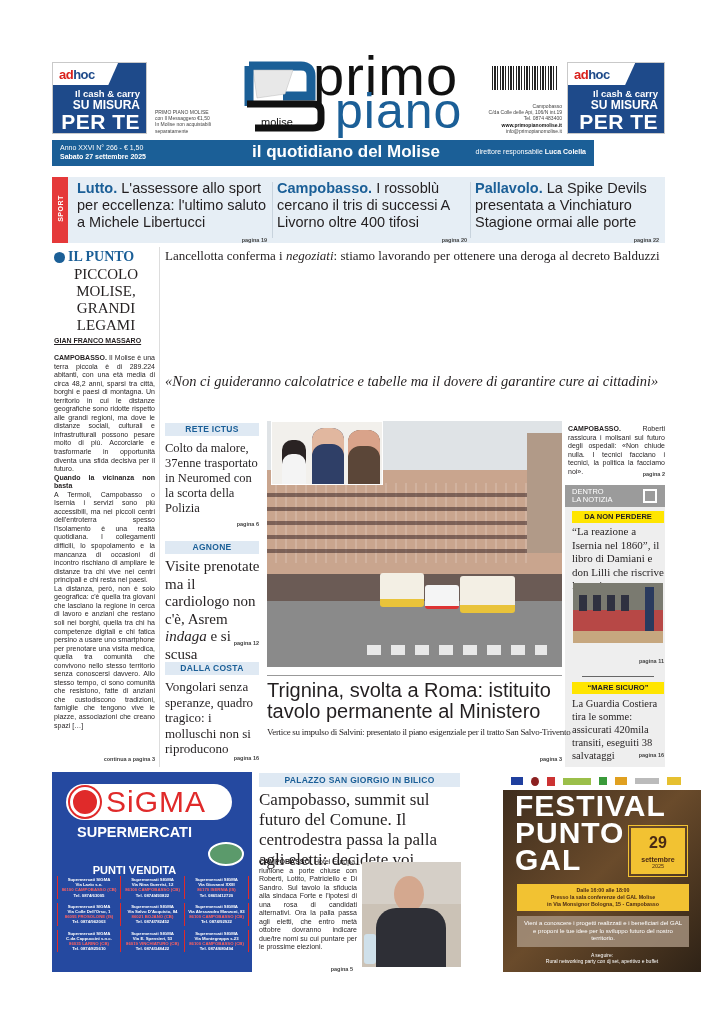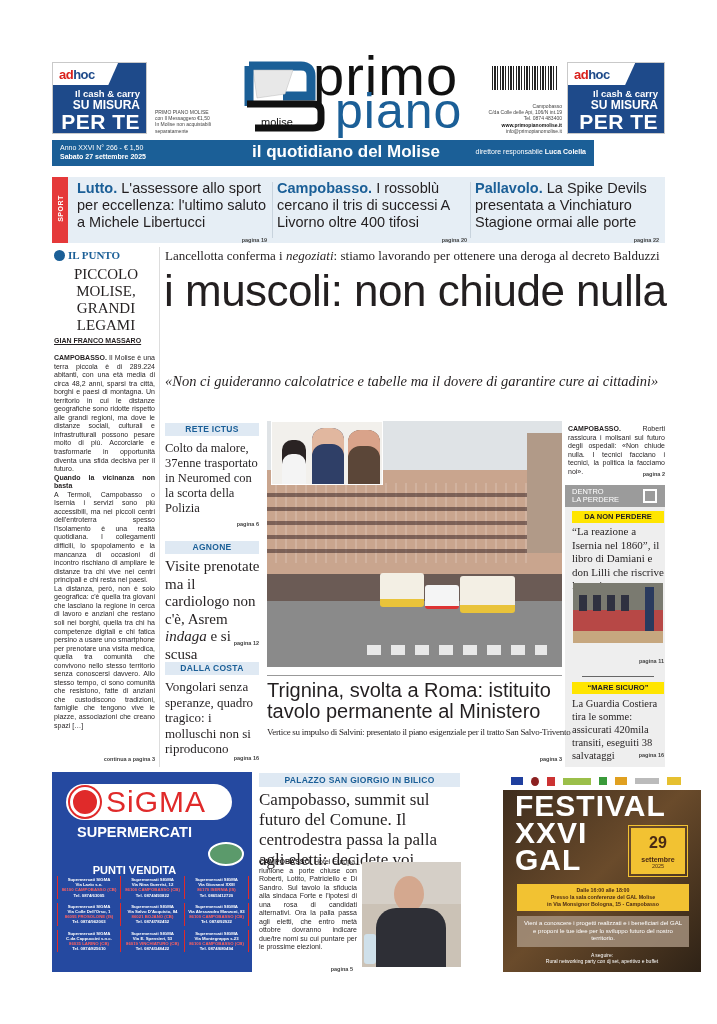--- a/index.html
+++ b/index.html
@@ -100,38 +100,37 @@
   <div class="pg">pagina 20</div>
 </div>
 <div class="sep-v" style="left:470px;top:182px;height:56px;"></div>
 <div class="sport-item" style="left:475px;width:190px;">
   <b>Pallavolo.</b> <span>La Spike Devils presentata a Vinchiaturo Stagione ormai alle porte</span>
   <div class="pg">pagina 22</div>
 </div>
 
 <div class="abs" style="left:54px;top:249px;display:flex;align-items:center;gap:3px;">
   <span style="display:inline-block;width:11px;height:11px;border-radius:50%;background:#1b5f97;"></span>
-  <span class="serif" style="color:#1b5f97;font-weight:bold;font-size:11px;">IL PUNTO</span>
+  <span class="serif" style="color:#1b5f97;font-weight:bold;font-size:14px;">IL PUNTO</span>
 </div>
 <div class="abs serif" style="left:58px;top:266px;width:96px;text-align:center;font-size:15px;line-height:17px;color:#231f20;">PICCOLO MOLISE, GRANDI LEGAMI</div>
 <div class="abs" style="left:54px;top:337px;font-size:7px;font-weight:bold;text-decoration:underline;color:#231f20;">GIAN FRANCO MASSARO</div>
 <div class="abs body-txt" style="left:54px;top:354px;width:101px;">
   <b>CAMPOBASSO.</b> <span>Il Molise è una terra piccola è di 289.224 abitanti, con una età media di circa 48,2 anni, sparsi tra città, borghi e paesi di montagna. Un territorio in cui le distanze geografiche sono ridotte rispetto alle grandi regioni, ma dove le distanze sociali, culturali e infrastrutturali possono pesare molto di più. Accorciarle e trasformarle in opportunità diventa una sfida decisiva per il futuro.</span><br>
   <b>Quando la vicinanza non basta</b><br>
   <span>A Termoli, Campobasso o Isernia i servizi sono più accessibili, ma nei piccoli centri dell'entroterra spesso l'isolamento è una realtà quotidiana. I collegamenti difficili, lo spopolamento e la mancanza di occasioni di incontro rischiano di ampliare le distanze tra chi vive nei centri principali e chi resta nei paesi.</span><br>
   <span>La distanza, però, non è solo geografica: c'è quella tra giovani che lasciano la regione in cerca di lavoro e anziani che restano soli nei borghi, quella tra chi ha competenze digitali e chi fatica persino a usare uno smartphone per prenotare una visita medica, quella tra comunità che convivono nello stesso territorio senza conoscersi davvero. Allo stesso tempo, ci sono comunità che resistono, fatte di anziani che custodiscono tradizioni, famiglie che tengono vive le piazze, associazioni che creano spazi […]</span>
 </div>
 <div class="abs pg" style="left:54px;top:756px;width:101px;">continua a pagina 3</div>
 <div class="sep-v" style="left:159px;top:247px;height:520px;background:#ddd;"></div>
 
 <div class="abs serif" style="left:165px;top:248px;font-size:13px;color:#231f20;white-space:nowrap;">
   <span>Lancellotta conferma i </span><i>negoziati</i><span>: stiamo lavorando per ottenere una deroga al decreto Balduzzi</span>
 </div>
 <div class="abs" style="left:164px;top:268px;width:505px;font-size:44px;line-height:46px;color:#231f20;letter-spacing:-0.5px;">
-  <div>i muscoli: non chiude nulla</div>
 </div>
 <div class="abs serif" style="left:165px;top:373px;width:505px;font-size:14.5px;line-height:17px;font-style:italic;color:#231f20;">
   <div>«Non ci guideranno calcolatrice e tabelle ma il dovere di garantire cure ai cittadini»</div>
 </div>
 
 <div class="label-bar" style="left:165px;top:423px;width:94px;height:13px;line-height:13px;">RETE ICTUS</div>
 <div class="abs serif" style="left:165px;top:441px;width:96px;font-size:12.5px;line-height:15px;">Colto da malore, 37enne trasportato in Neuromed con la scorta della Polizia</div>
 <div class="abs pg" style="left:165px;top:521px;width:94px;">pagina 6</div>
 
 <div class="label-bar" style="left:165px;top:541px;width:94px;height:13px;line-height:13px;">AGNONE</div>
@@ -159,21 +158,21 @@
 </div>
 
 <div class="abs body-txt" style="left:568px;top:425px;width:97px;">
   <b>CAMPOBASSO.</b> <span>Roberti rassicura i molisani sul futuro degli ospedali: «Non chiude nulla. I tecnici facciano i tecnici, la politica la facciamo noi».</span>
 </div>
 <div class="abs pg" style="left:568px;top:471px;width:97px;">pagina 2</div>
 
 <div class="grey-box"></div>
 <div class="abs" style="left:565px;top:485px;width:100px;height:22px;background:#9b9b9b;color:#fff;font-size:7.5px;line-height:8px;padding:3px 0 0 7px;">
   <div>DENTRO</div>
-  <div>LA PERDERE</div>
+  <div>LA NOTIZIA</div>
   <span class="abs" style="right:8px;top:4px;width:14px;height:14px;border:2px solid #fff;"></span>
 </div>
 <div class="abs" style="left:572px;top:511px;width:92px;height:12px;background:#ffe500;color:#231f20;font-size:7.5px;font-weight:bold;text-align:center;line-height:12px;">DA NON PERDERE</div>
 <div class="abs serif" style="left:572px;top:525px;width:93px;font-size:11px;line-height:13.5px;">“La reazione a Isernia nel 1860”, il libro di Damiani e don Lilli che riscrive la storia</div>
 <div class="photo" style="left:573px;top:583px;width:90px;height:60px;background:linear-gradient(#7a7a70 0 45%, #b74846 45% 80%, #c6a77f 80%);">
   <div class="abs" style="left:6px;top:12px;width:55px;height:16px;background:repeating-linear-gradient(90deg,#2f3140 0 8px,transparent 8px 14px);"></div>
   <div class="abs" style="left:72px;top:4px;width:9px;height:44px;background:#2a3a5e;"></div>
 </div>
 <div class="abs pg" style="left:572px;top:658px;width:92px;">pagina 11</div>
 <div class="abs" style="left:582px;top:676px;width:72px;height:1px;background:#666;"></div>
@@ -273,21 +272,21 @@
     <span style="width:8px;height:9px;border-radius:50%;background:#8c2020;display:inline-block;"></span>
     <span style="width:8px;height:9px;background:#c33;display:inline-block;"></span>
     <span style="width:28px;height:7px;background:#9bbf4a;display:inline-block;"></span>
     <span style="width:8px;height:8px;background:#3a9a3a;display:inline-block;"></span>
     <span style="width:12px;height:8px;background:#e0a020;display:inline-block;"></span>
     <span style="width:24px;height:6px;background:#bbb;display:inline-block;"></span>
     <span style="width:14px;height:8px;background:#e6c030;display:inline-block;"></span>
   </div>
   <div class="abs" style="left:12px;top:20px;color:#fff;font-weight:bold;font-size:30px;line-height:27px;letter-spacing:1px;">
     <div>FESTIVAL</div>
-    <div>XXVI</div>
+    <div>PUNTO</div>
     <div>GAL</div>
   </div>
   <div class="abs" style="left:128px;top:56px;width:54px;height:46px;background:#f2c232;border:2px solid #f2c232;outline:1px solid #f2c232;outline-offset:2px;text-align:center;color:#4a2a14;">
     <div style="font-size:16px;font-weight:bold;line-height:26px;">29</div>
     <div style="font-size:7px;font-weight:bold;">settembre</div>
     <div style="font-size:5.5px;">2025</div>
   </div>
   <div class="abs" style="left:14px;top:112px;width:172px;background:#f2c232;color:#4a2a14;font-size:5.3px;font-weight:bold;text-align:center;padding:3px 2px;line-height:7px;">
     <div>Dalle 16:00 alle 18:00</div>
     <div>Presso la sala conferenze del GAL Molise</div>

